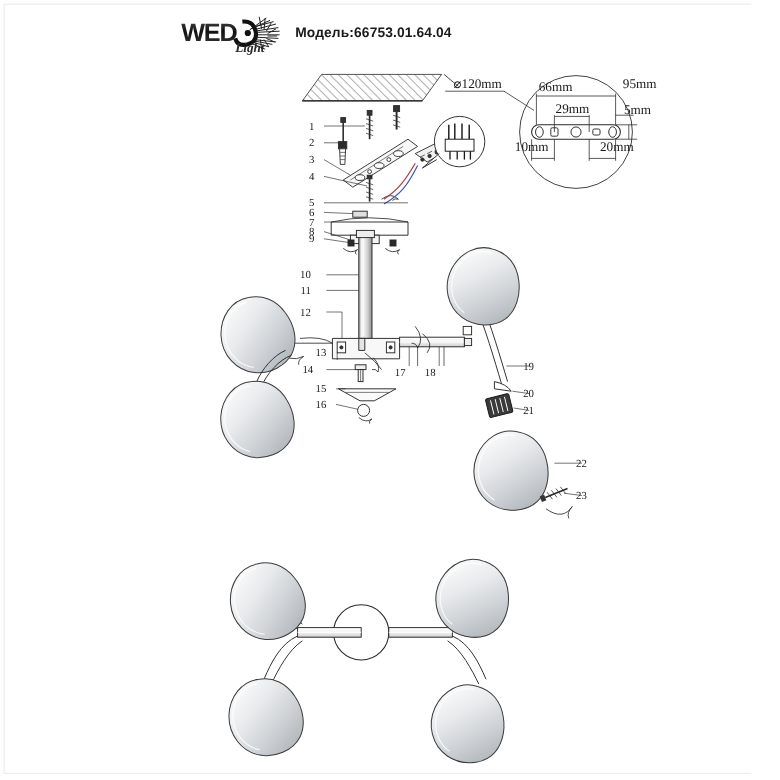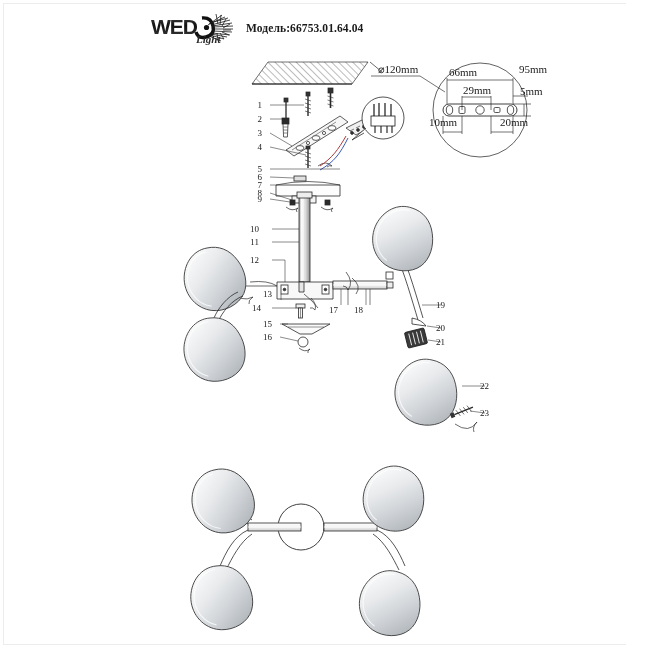--- a/index.html
+++ b/index.html
@@ -31,21 +31,21 @@
     position: absolute;
     left: 150px;
     top: 12px;
     width: 95px;
     height: 34px;
   }
   .model-text {
     position: absolute;
     left: 246px;
     top: 22px;
-    font-family: Liberation Serif, serif;
+    font-family: Liberation Sans, sans-serif;
     font-size: 11.5px;
     font-weight: bold;
     color: #1a1a1a;
     letter-spacing: 0.1px;
     white-space: nowrap;
   }
   #art {
     position: absolute;
     left: 0;
     top: 0;

